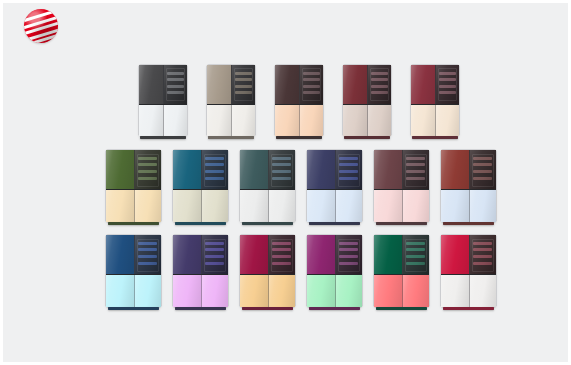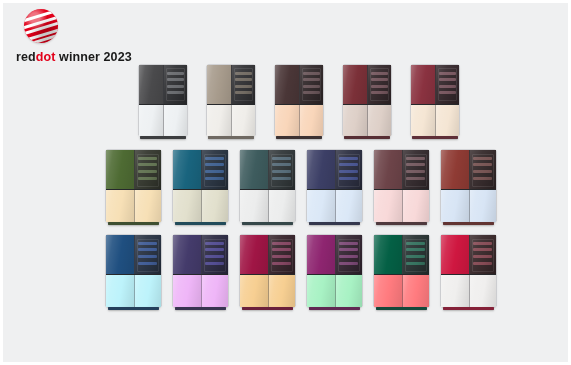--- a/index.html
+++ b/index.html
@@ -144,23 +144,20 @@
 
   <div id="badge">
     <div id="badge-mark">
       <div class="stripe s1"></div>
       <div class="stripe s2"></div>
       <div class="stripe s3"></div>
       <div class="stripe s4"></div>
       <div class="stripe s5"></div>
       <div class="arcmask"></div>
     </div>
-    <div id="badge-text">
-      <span>red</span><span class="dot">dot</span><span> winner 2023</span>
-    </div>
   </div>
 
   <div class="row" id="row-top">
       <div class="unit">
         <div class="upper">
           <div class="panel solid" style="background: rgb(74, 74, 76);"></div>
           <div class="panel glass" style="background: rgb(49, 50, 53);">
             <div class="innerbox"></div>
             <div class="shelf sh1" style="background: rgb(141, 142, 147);"></div>
             <div class="shelf sh2" style="background: rgb(141, 142, 147);"></div>

